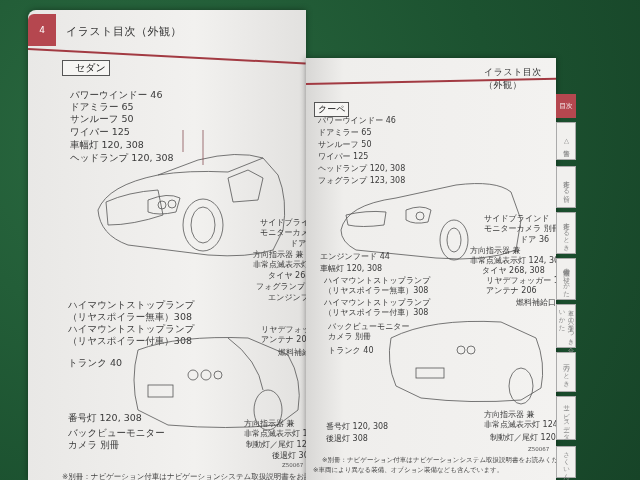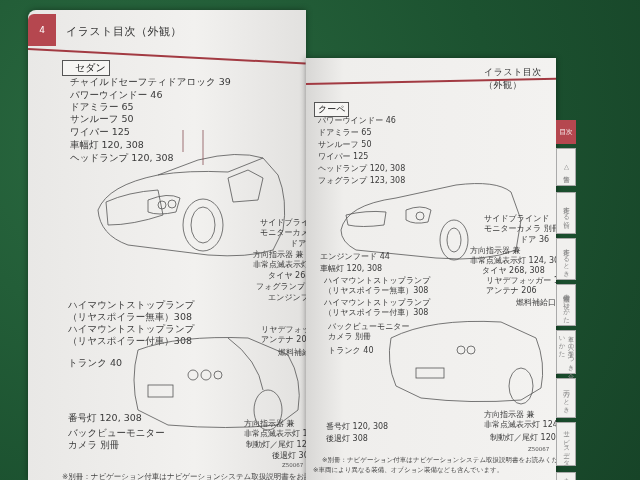--- a/index.html
+++ b/index.html
@@ -12,38 +12,37 @@
   .hdr-tab{position:absolute;background:#b5474f;color:#fff;font-size:9px;display:flex;align-items:center;justify-content:center;}
   .hdr-title{position:absolute;font-size:11px;color:#333;letter-spacing:.5px;}
   .rule{position:absolute;height:1.5px;background:#a23a42;}
   .sec-tag{position:absolute;border:1px solid #555;font-size:10px;color:#222;padding:0 3px;background:#f6f5f3;}
   .lbl{position:absolute;font-size:9.5px;color:#3a3a3a;white-space:nowrap;line-height:1.15;}
   .lbl.sm{font-size:8px;}
   .note{position:absolute;font-size:7.5px;color:#444;white-space:nowrap;}
   .code{position:absolute;font-size:5.5px;color:#555;}
   svg{position:absolute;}
   .side-tabs{position:absolute;left:556px;top:90px;width:22px;}
-  .stab{position:absolute;left:0;width:18px;border:1px solid #aaa;background:#f1f0ee;color:#888;font-size:6.5px;writing-mode:vertical-rl;display:flex;align-items:center;justify-content:center;margin-top:26px;}
+  .stab{position:absolute;left:0;width:18px;border:1px solid #aaa;background:#f1f0ee;color:#888;font-size:6.5px;writing-mode:vertical-rl;display:flex;align-items:center;justify-content:center;}
   .stab.active{background:#b5474f;color:#fff;border-color:#b5474f;writing-mode:horizontal-tb;}
 </style>
 </head>
 <body>
 
 <div class="felt"></div>
 
 <div class="page left">
   <div class="hdr-tab" style="left:0;top:4px;width:28px;height:32px;border-radius:6px 0 0 0;">
       <span>4</span>
     </div>
   <div class="hdr-title" style="left:38px;top:14px;">イラスト目次（外観）</div>
   <div class="rule" style="left:0;top:38px;width:278px;transform:rotate(3deg);transform-origin:left;"></div>
 
   <div class="sec-tag" style="left:34px;top:50px;padding-left:12px;">セダン</div>
 
-  <div class="lbl" style="left:42px;top:67px;">チャイルドセーフティドアロック 39</div>
   <div class="lbl" style="left:42px;top:80px;">パワーウインドー 46</div>
   <div class="lbl" style="left:42px;top:92px;">ドアミラー 65</div>
   <div class="lbl" style="left:42px;top:104px;">サンルーフ 50</div>
   <div class="lbl" style="left:42px;top:117px;">ワイパー 125</div>
   <div class="lbl" style="left:42px;top:130px;">車幅灯 120, 308</div>
   <div class="lbl" style="left:42px;top:143px;">ヘッドランプ 120, 308</div>
 
   <svg style="left:60px;top:120px;" width="210" height="140" viewBox="0 0 210 140">
     <g fill="none" stroke="#555" stroke-width="0.8">
       <path d="M10 80 Q20 55 70 45 L110 30 Q150 20 175 28 L190 45 Q200 70 195 100 L185 120 Q160 128 120 125 L40 115 Q12 105 10 80Z"></path>

